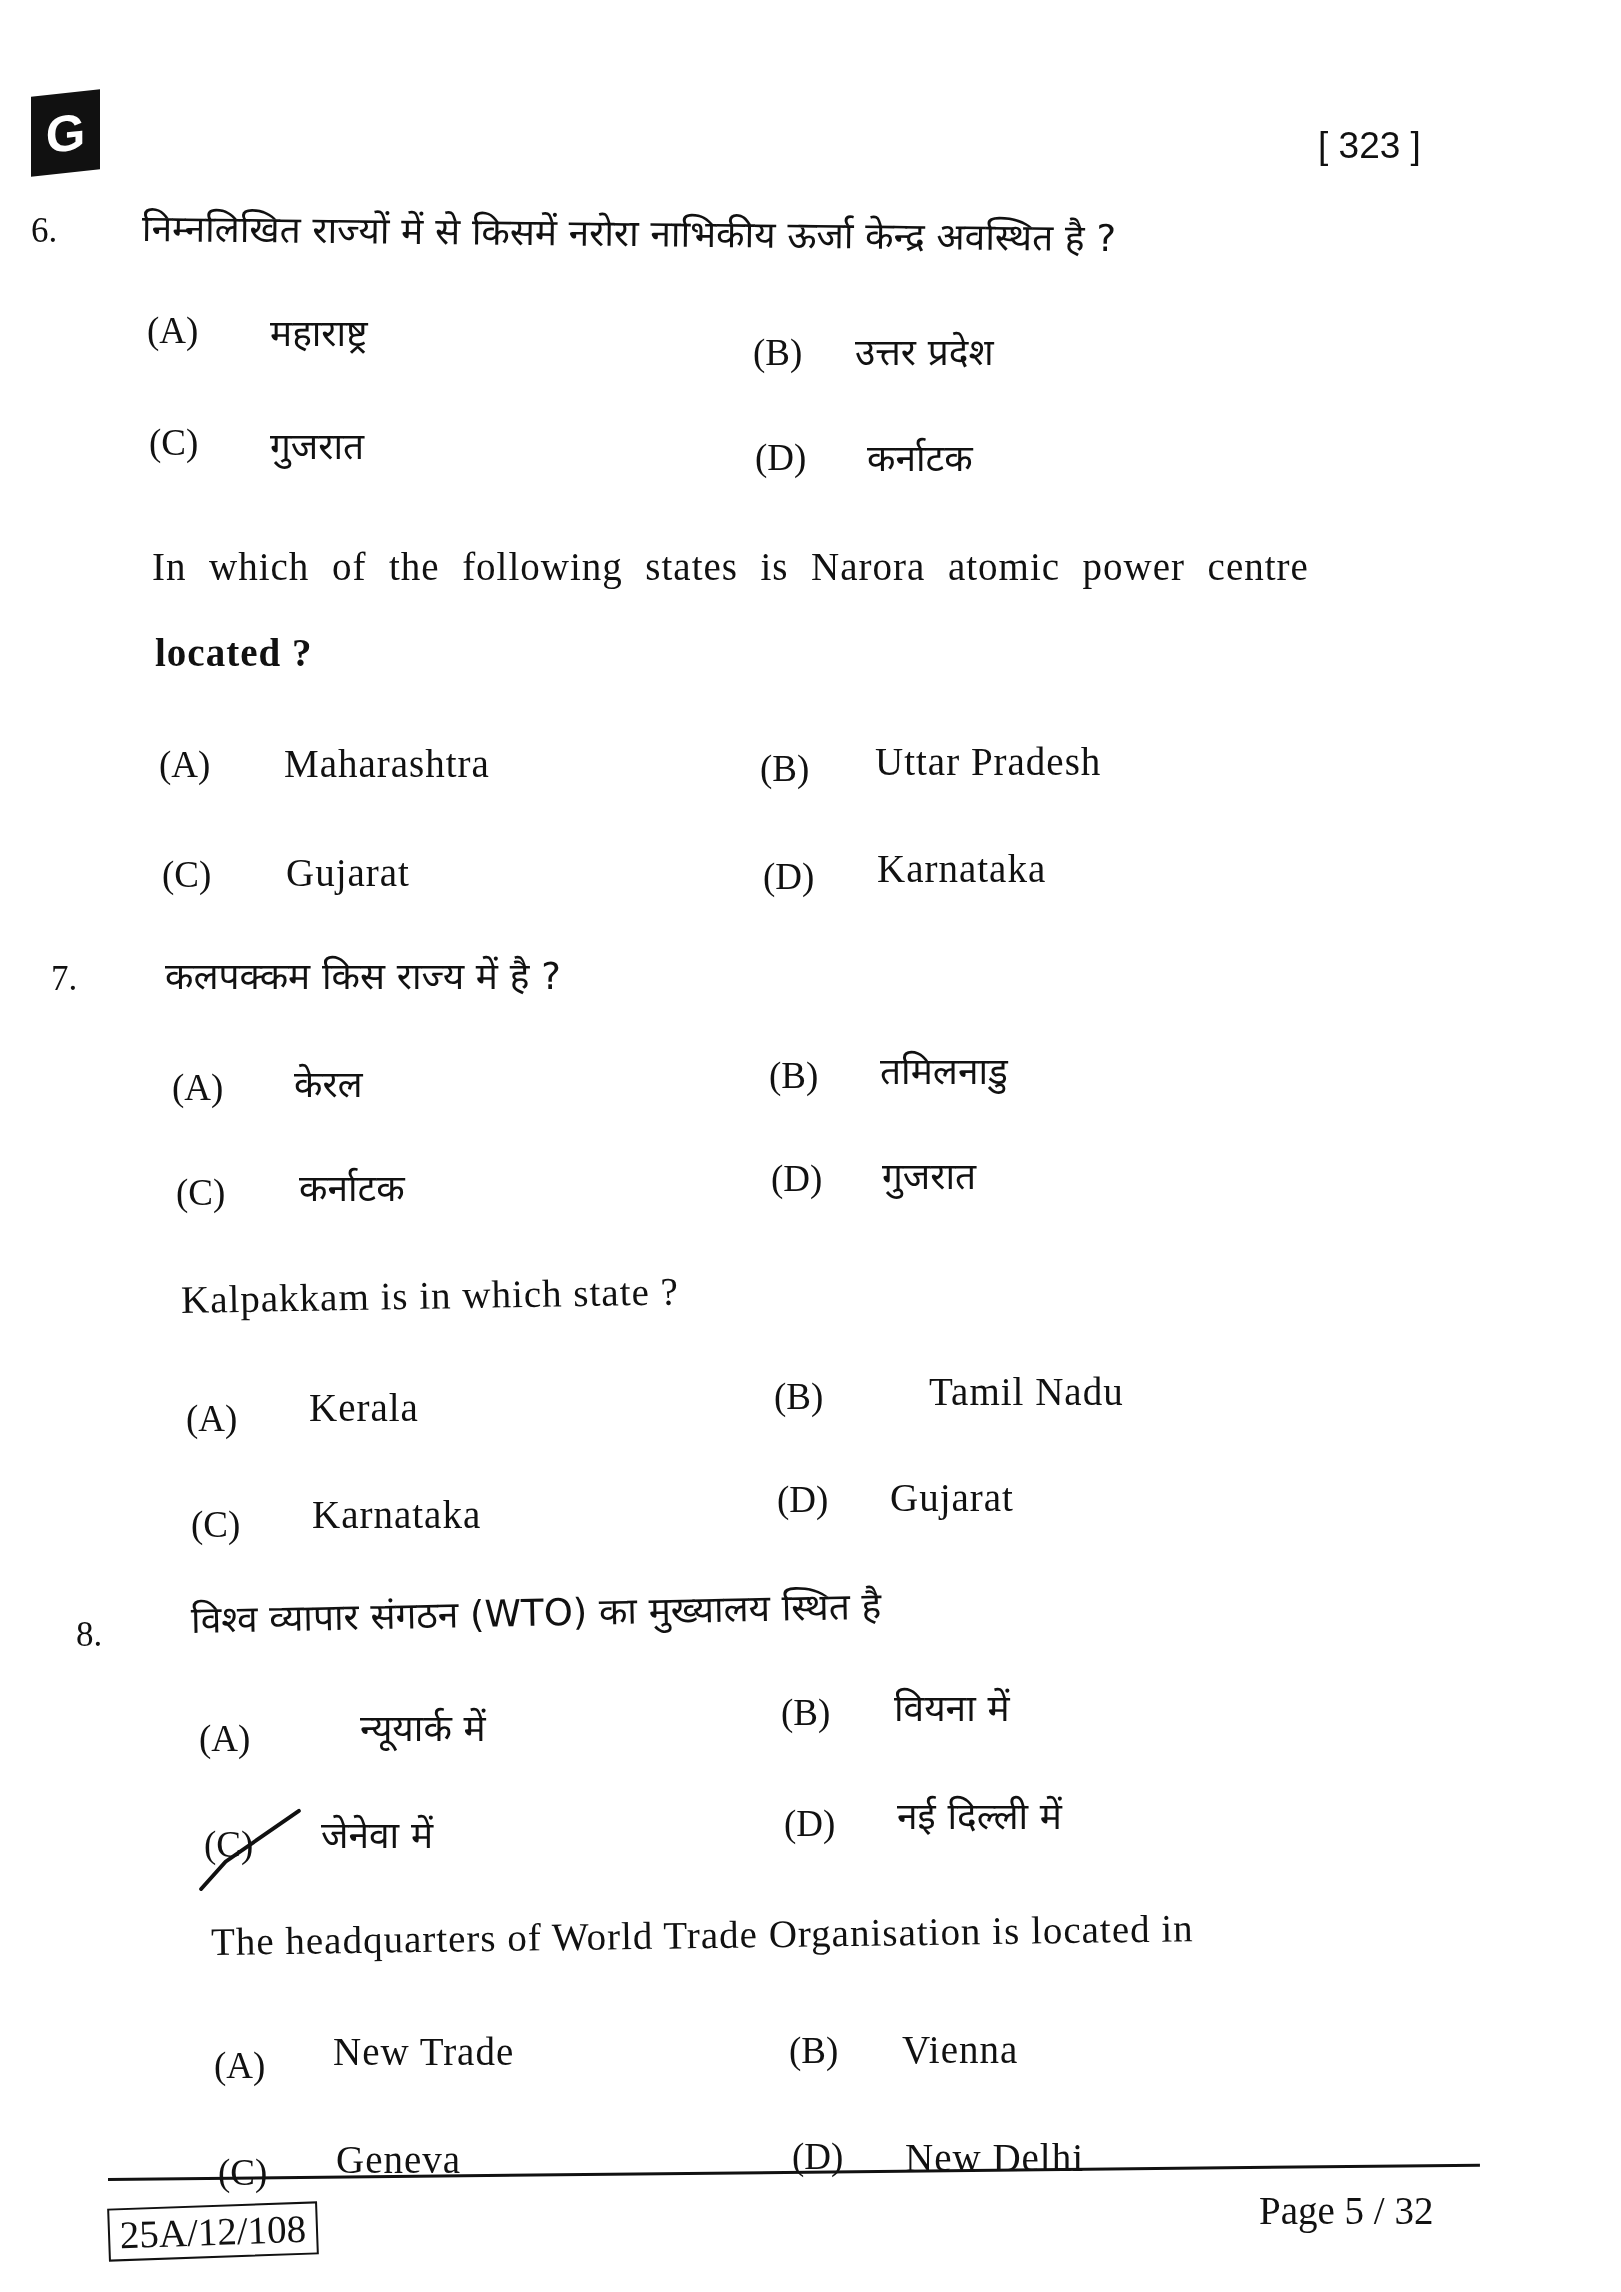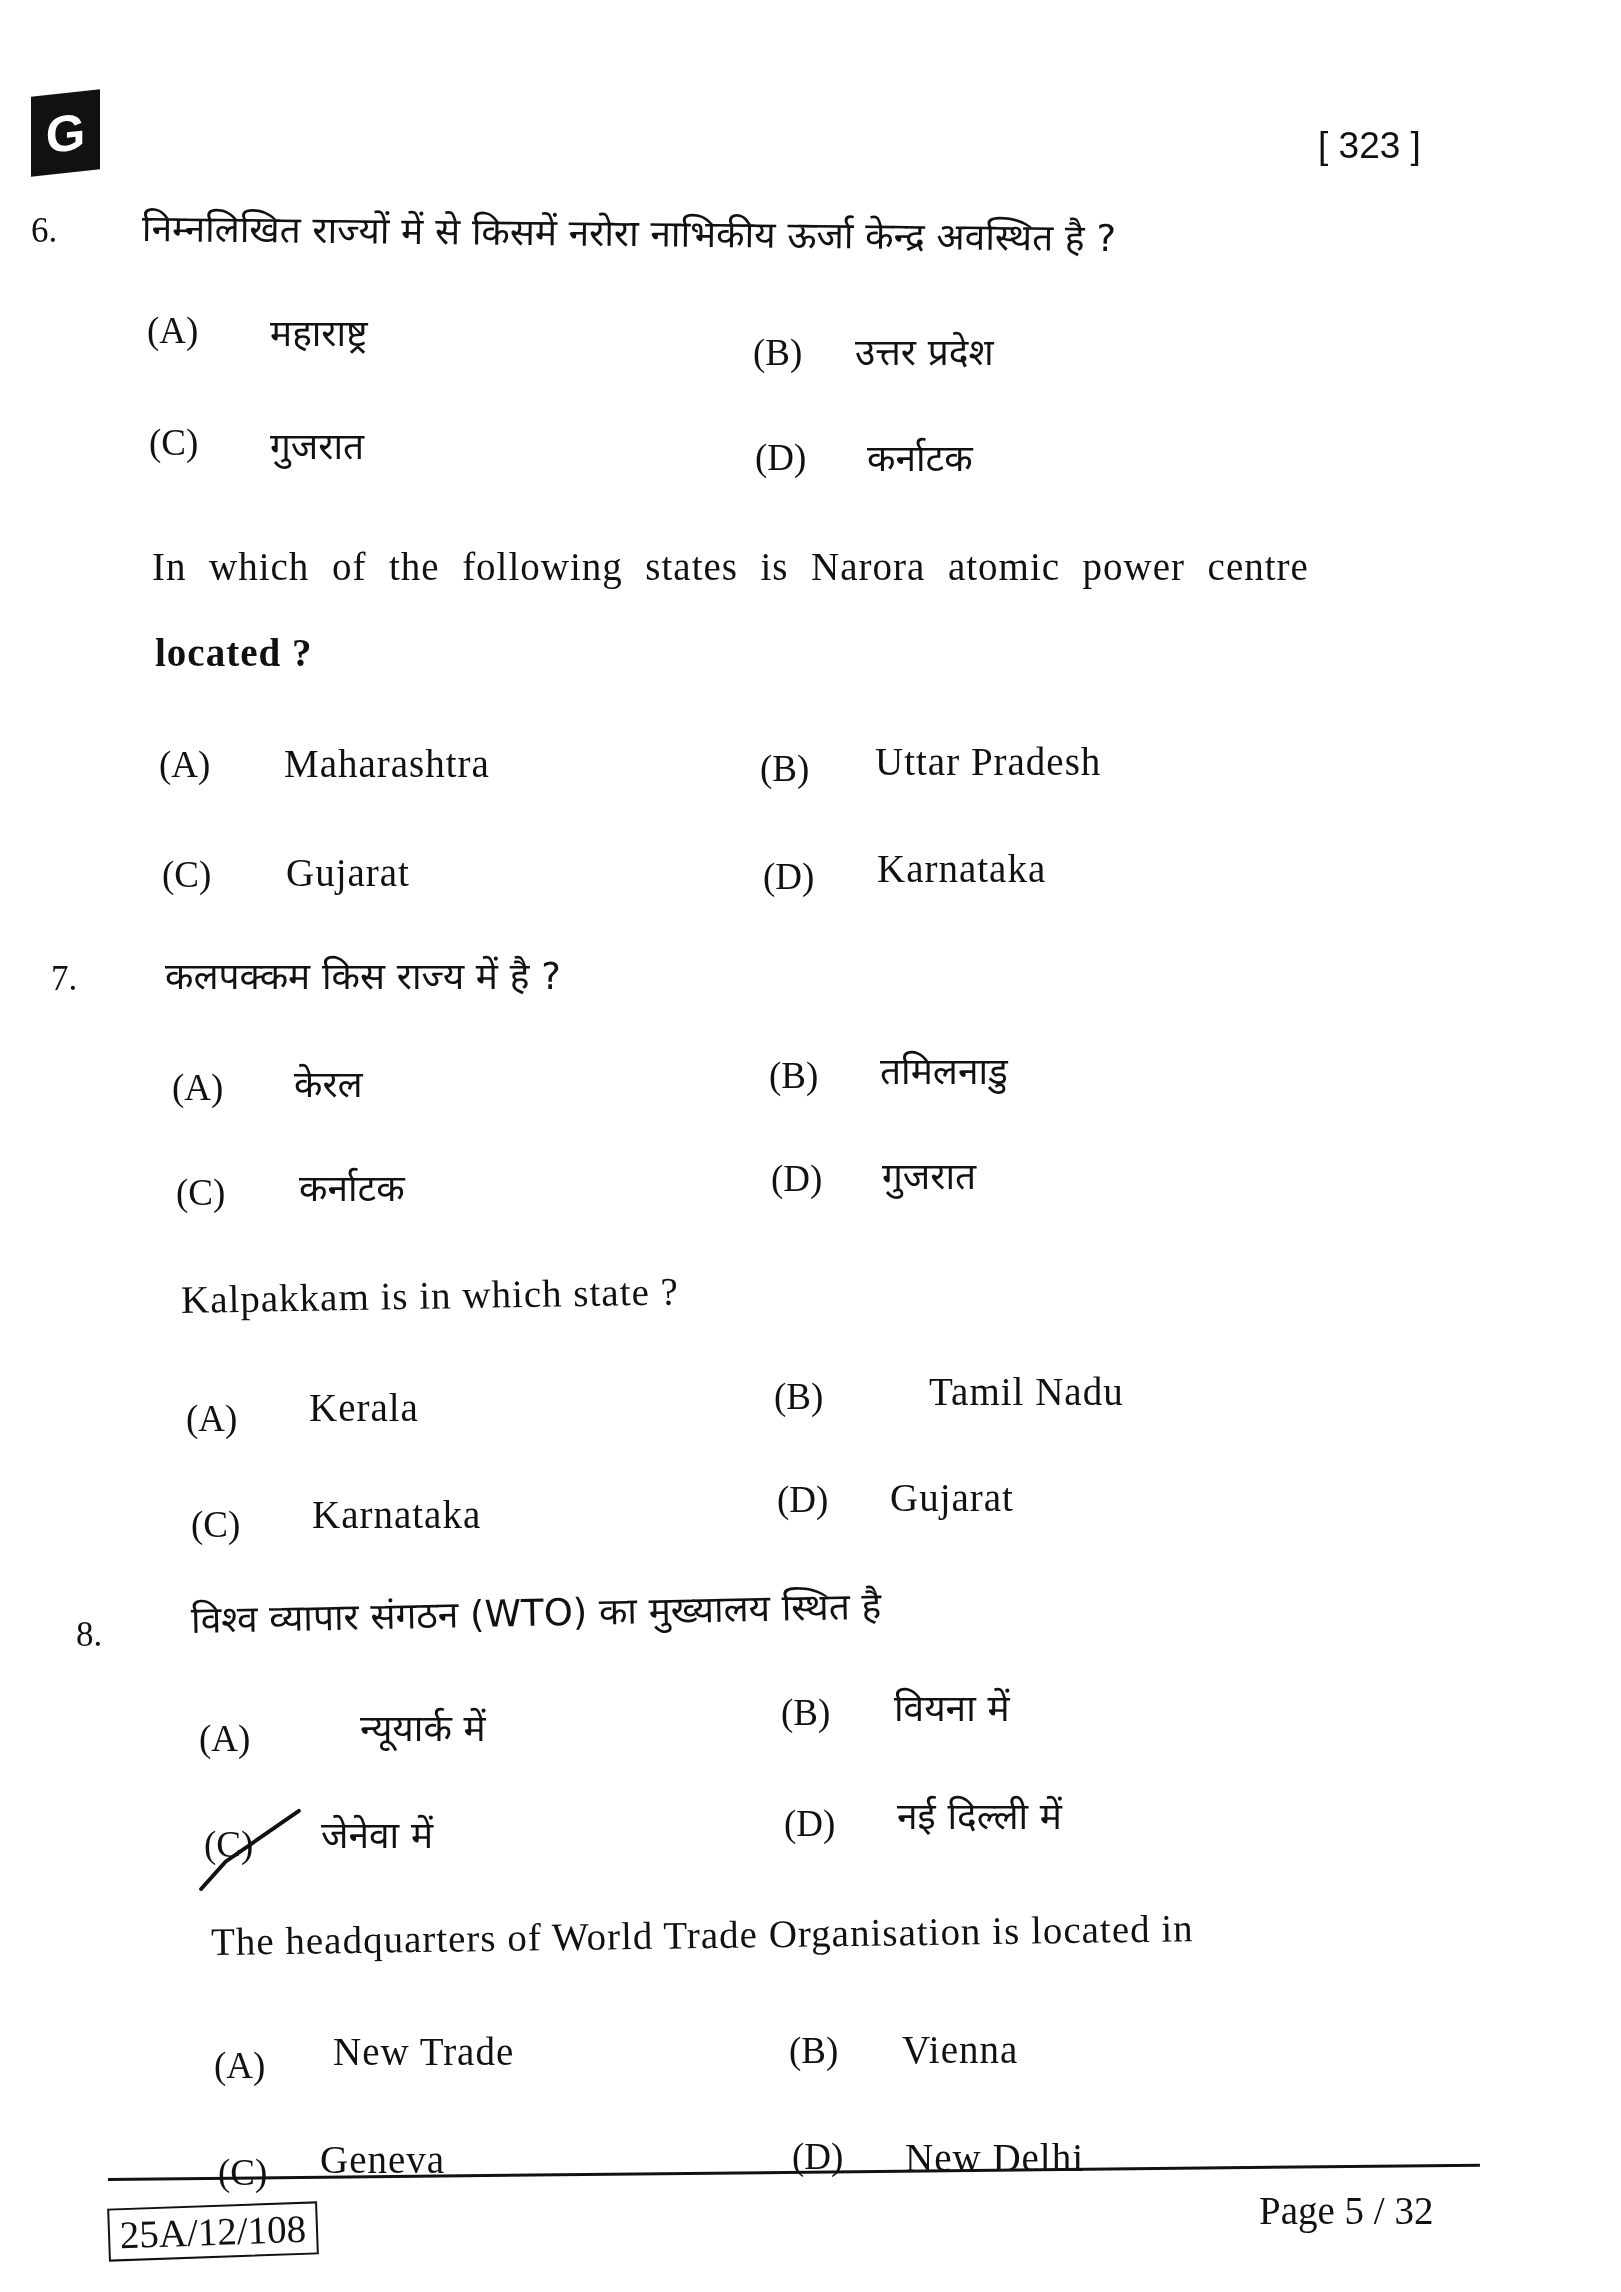--- a/index.html
+++ b/index.html
@@ -89,20 +89,20 @@
 <div class="abs opt-label" style="left:784px;top:1802px;">(D)</div>
 <div class="abs opt-text-hi" style="left:897px;top:1789px;">नई दिल्ली में</div>
 
 <div class="abs en" style="left:211px;top:1919px;transform:rotate(-0.8deg);transform-origin:left;">The headquarters of World Trade Organisation is located in</div>
 
 <div class="abs opt-label" style="left:214px;top:2044px;">(A)</div>
 <div class="abs opt-text-en" style="left:333px;top:2029px;">New Trade</div>
 <div class="abs opt-label" style="left:789px;top:2029px;">(B)</div>
 <div class="abs opt-text-en" style="left:902px;top:2027px;">Vienna</div>
 <div class="abs opt-label" style="left:218px;top:2151px;">(C)</div>
-<div class="abs opt-text-en" style="left:320px;top:2137px;">Geneva</div>
+<div class="abs opt-text-en" style="left:336px;top:2137px;">Geneva</div>
 <div class="abs opt-label" style="left:792px;top:2135px;">(D)</div>
 <div class="abs opt-text-en" style="left:905px;top:2135px;">New Delhi</div>
 
 <div class="abs footer-line"></div>
 <div class="abs footer-code">25A/12/108</div>
 <div class="abs footer-page">Page 5 / 32</div>
 
 
 </body></html>

